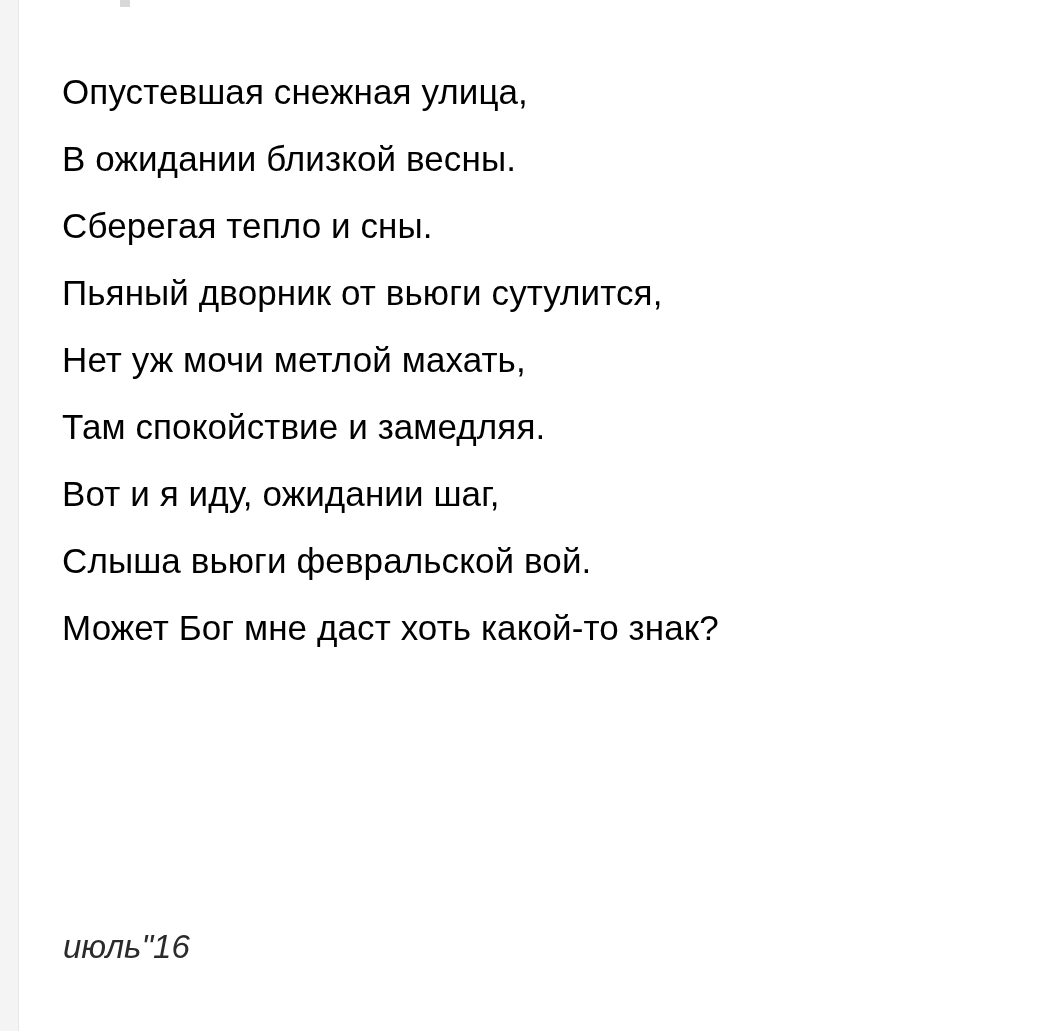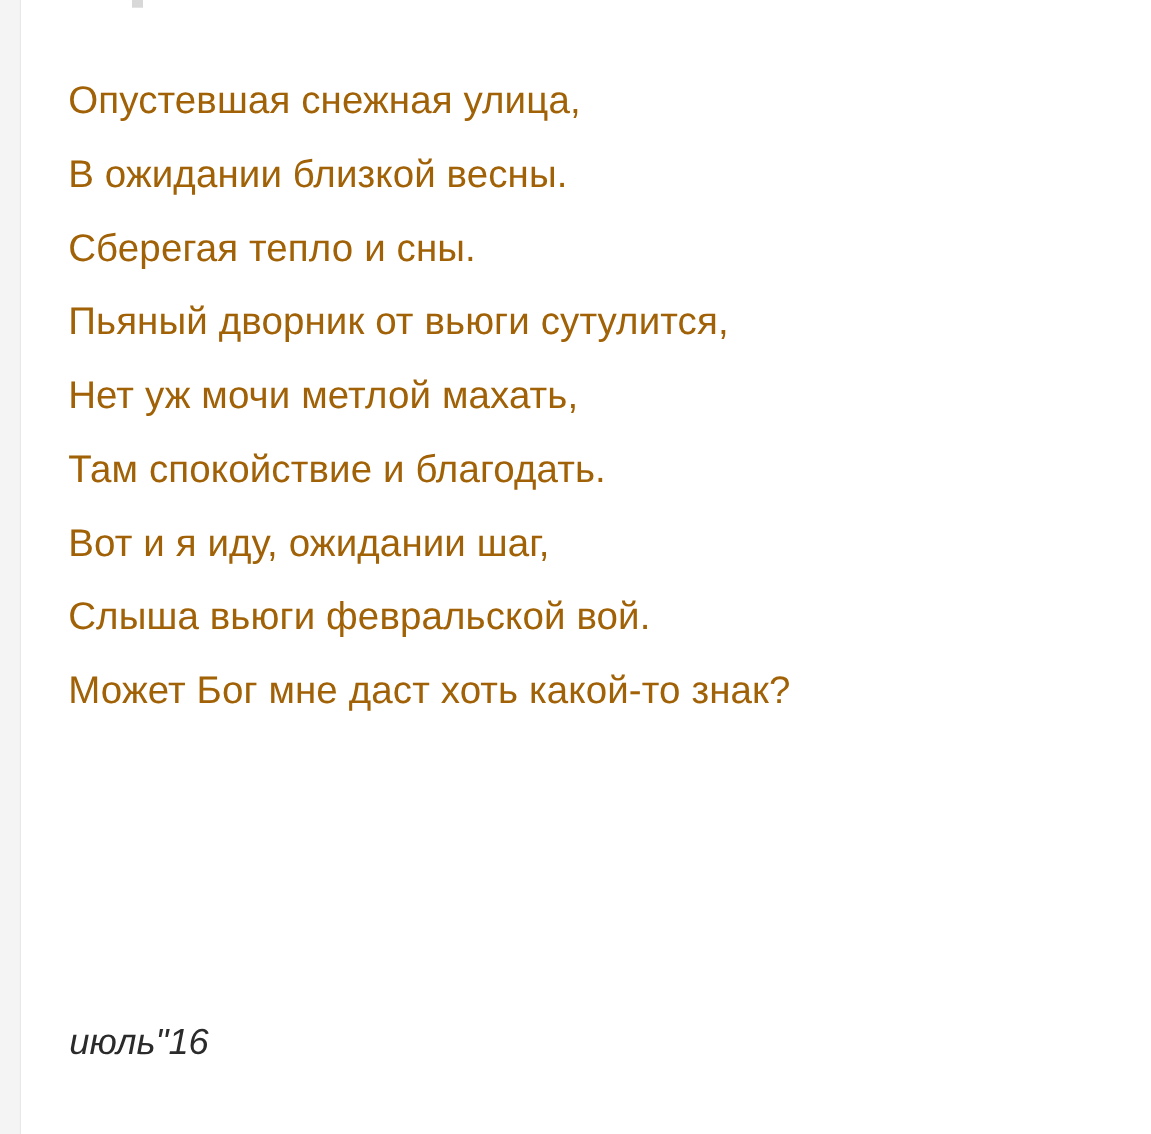--- a/index.html
+++ b/index.html
@@ -50,21 +50,21 @@
   }
   .poem {
     position: absolute;
     left: 62px;
     top: 58px;
     width: 960px;
   }
   .line {
     font-size: 35px;
     line-height: 67px;
-    color: #a16207;
+    color: #000000;
     letter-spacing: 0.1px;
     white-space: pre;
   }
   .signature {
     position: absolute;
     left: 63px;
     top: 928px;
     font-size: 33px;
     font-style: italic;
     color: #2b2b2b;
@@ -79,21 +79,21 @@
   <div class="left-gutter"></div>
   <div class="left-gutter-line"></div>
   <div class="top-clip"></div>
 
   <div class="poem">
     <div class="line">Опустевшая снежная улица,</div>
     <div class="line">В ожидании близкой весны.</div>
     <div class="line">Сберегая тепло и сны.</div>
     <div class="line">Пьяный дворник от вьюги сутулится,</div>
     <div class="line">Нет уж мочи метлой махать,</div>
-    <div class="line">Там спокойствие и благодать.</div>
+    <div class="line">Там спокойствие и замедляя.</div>
     <div class="line">Вот и я иду, ожидании шаг,</div>
     <div class="line">Слыша вьюги февральской вой.</div>
     <div class="line">Может Бог мне даст хоть какой-то знак?</div>
   </div>
 
   <div class="signature">июль"16</div>
 
 </div>
 
 </body></html>

